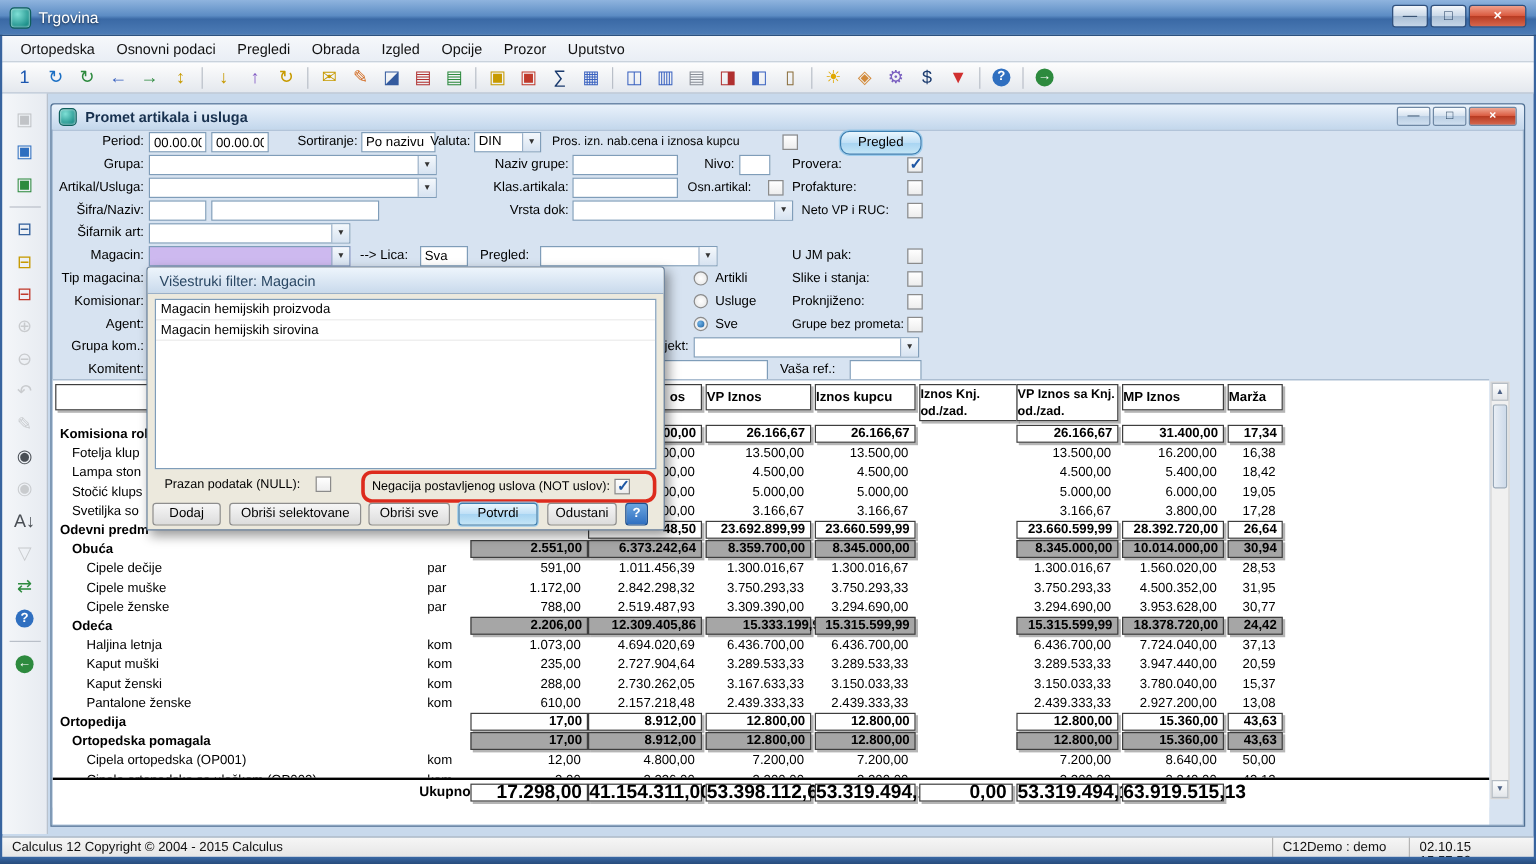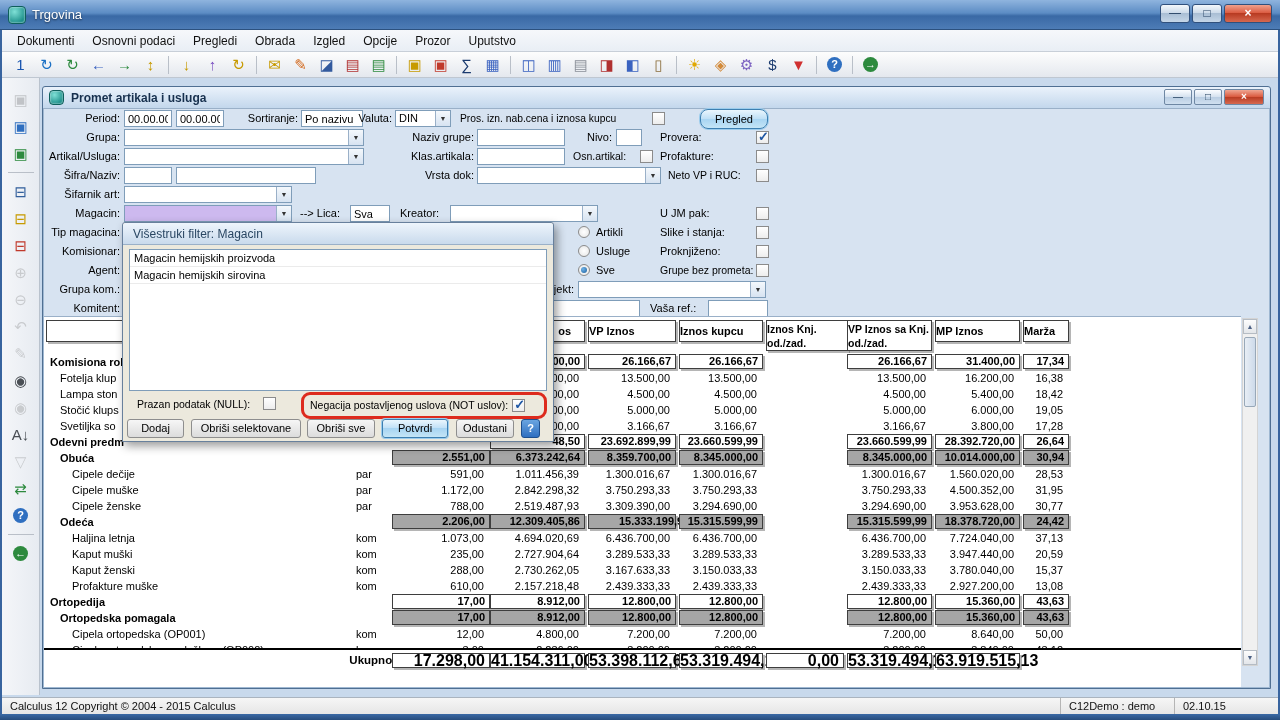--- a/index.html
+++ b/index.html
@@ -144,21 +144,21 @@
 
   <div class="titlebar">
     <span class="app-icon"></span>
     <span class="title-text">Trgovina</span>
     <div class="winbtn" style="left:1160px;width:30px;">—</div>
     <div class="winbtn" style="left:1192px;width:30px;">□</div>
     <div class="winbtn close" style="left:1224px;width:48px;">×</div>
   </div>
 
   <div class="menubar" id="menubar">
-      <div class="menu-item">Dokumenti</div>
+      <div class="menu-item">Ortopedska</div>
       <div class="menu-item">Osnovni podaci</div>
       <div class="menu-item">Pregledi</div>
       <div class="menu-item">Obrada</div>
       <div class="menu-item">Izgled</div>
       <div class="menu-item">Opcije</div>
       <div class="menu-item">Prozor</div>
       <div class="menu-item">Uputstvo</div>
     </div>
   <div class="toolbar" id="toolbar">
       <div class="tb-btn">
@@ -379,21 +379,21 @@
     <div class="combo" style="left:124px;top:186px;width:168px;">
         <span class="arrow">▼</span>
       </div>
 
     <div class="lbl r" style="left:5px;top:205px;width:115px;">Magacin:</div>
     <div class="combo" style="left:124px;top:205px;width:168px;background:#cdb9ef;">
         <span class="arrow">▼</span>
       </div>
     <div class="lbl" style="left:300px;top:205px;width:48px;">--&gt; Lica:</div>
     <input class="field" style="left: 350px; top: 205px; width: 40px;" value="Sva">
-    <div class="lbl" style="left:400px;top:205px;width:46px;">Kreator:</div>
+    <div class="lbl" style="left:400px;top:205px;width:46px;">Pregled:</div>
     <div class="combo" style="left:450px;top:205px;width:148px;">
         <span class="arrow">▼</span>
       </div>
     <div class="lbl" style="left:660px;top:205px;width:90px;">U JM pak:</div>
     <div class="cb" style="left:756px;top:207px;"></div>
 
     <div class="lbl r" style="left:5px;top:224px;width:115px;">Tip magacina:</div>
     <div class="lbl r" style="left:5px;top:243px;width:115px;">Komisionar:</div>
     <div class="lbl r" style="left:5px;top:262px;width:115px;">Agent:</div>
     <div class="lbl r" style="left:5px;top:281px;width:115px;">Grupa kom.:</div>
@@ -570,21 +570,21 @@
         <div class="cunit">kom</div>
         <div class="cnum" style="left: 392px; width: 98px;">288,00</div>
         <div class="cnum" style="left: 490px; width: 95px;">2.730.262,05</div>
         <div class="cnum" style="left: 588px; width: 88px;">3.167.633,33</div>
         <div class="cnum" style="left: 679px; width: 84px;">3.150.033,33</div>
         <div class="cnum" style="left: 847px; width: 85px;">3.150.033,33</div>
         <div class="cnum" style="left: 935px; width: 85px;">3.780.040,00</div>
         <div class="cnum" style="left: 1023px; width: 46px;">15,37</div>
       </div>
       <div class="trow item" style="top: 578px;">
-        <div class="cname" style="left: 72px; width: 280px;">Profakture muške</div>
+        <div class="cname" style="left: 72px; width: 280px;">Pantalone ženske</div>
         <div class="cunit">kom</div>
         <div class="cnum" style="left: 392px; width: 98px;">610,00</div>
         <div class="cnum" style="left: 490px; width: 95px;">2.157.218,48</div>
         <div class="cnum" style="left: 588px; width: 88px;">2.439.333,33</div>
         <div class="cnum" style="left: 679px; width: 84px;">2.439.333,33</div>
         <div class="cnum" style="left: 847px; width: 85px;">2.439.333,33</div>
         <div class="cnum" style="left: 935px; width: 85px;">2.927.200,00</div>
         <div class="cnum" style="left: 1023px; width: 46px;">13,08</div>
       </div>
       <div class="trow group" style="top: 594px;">

